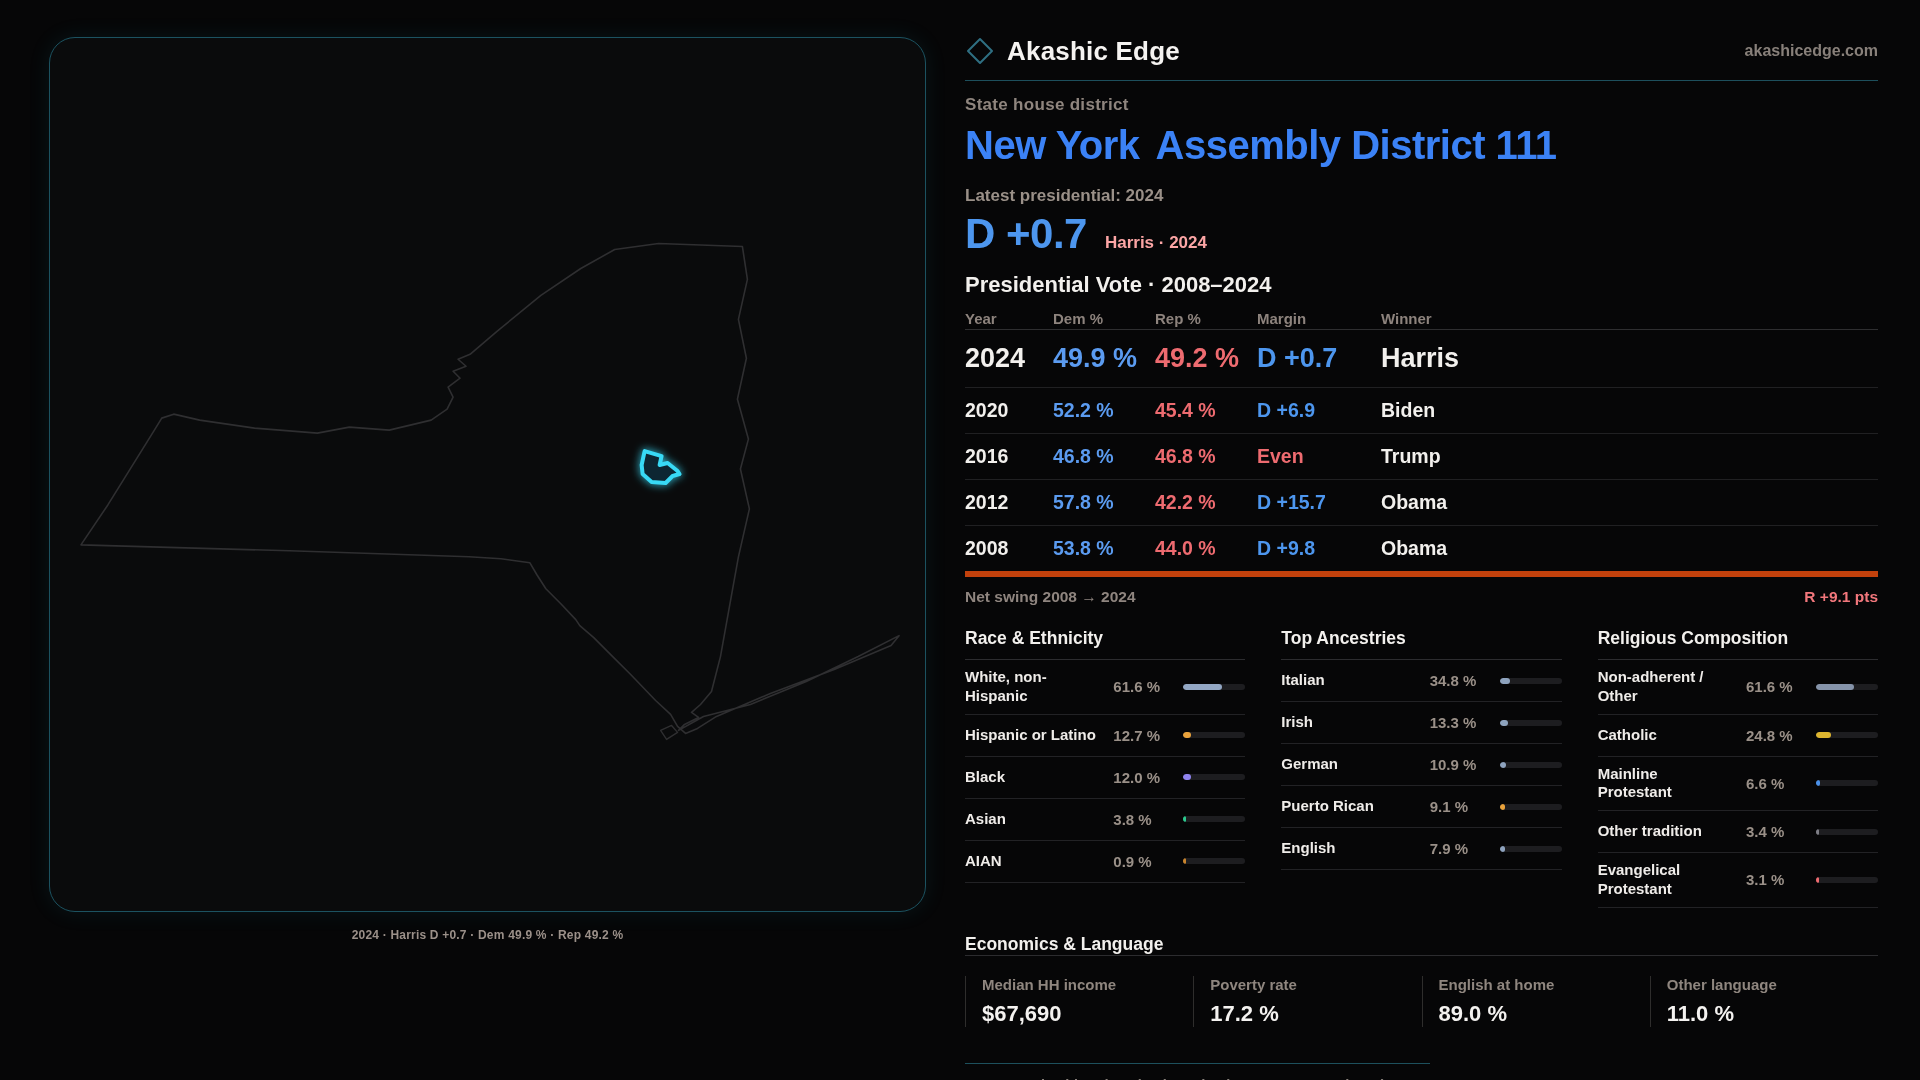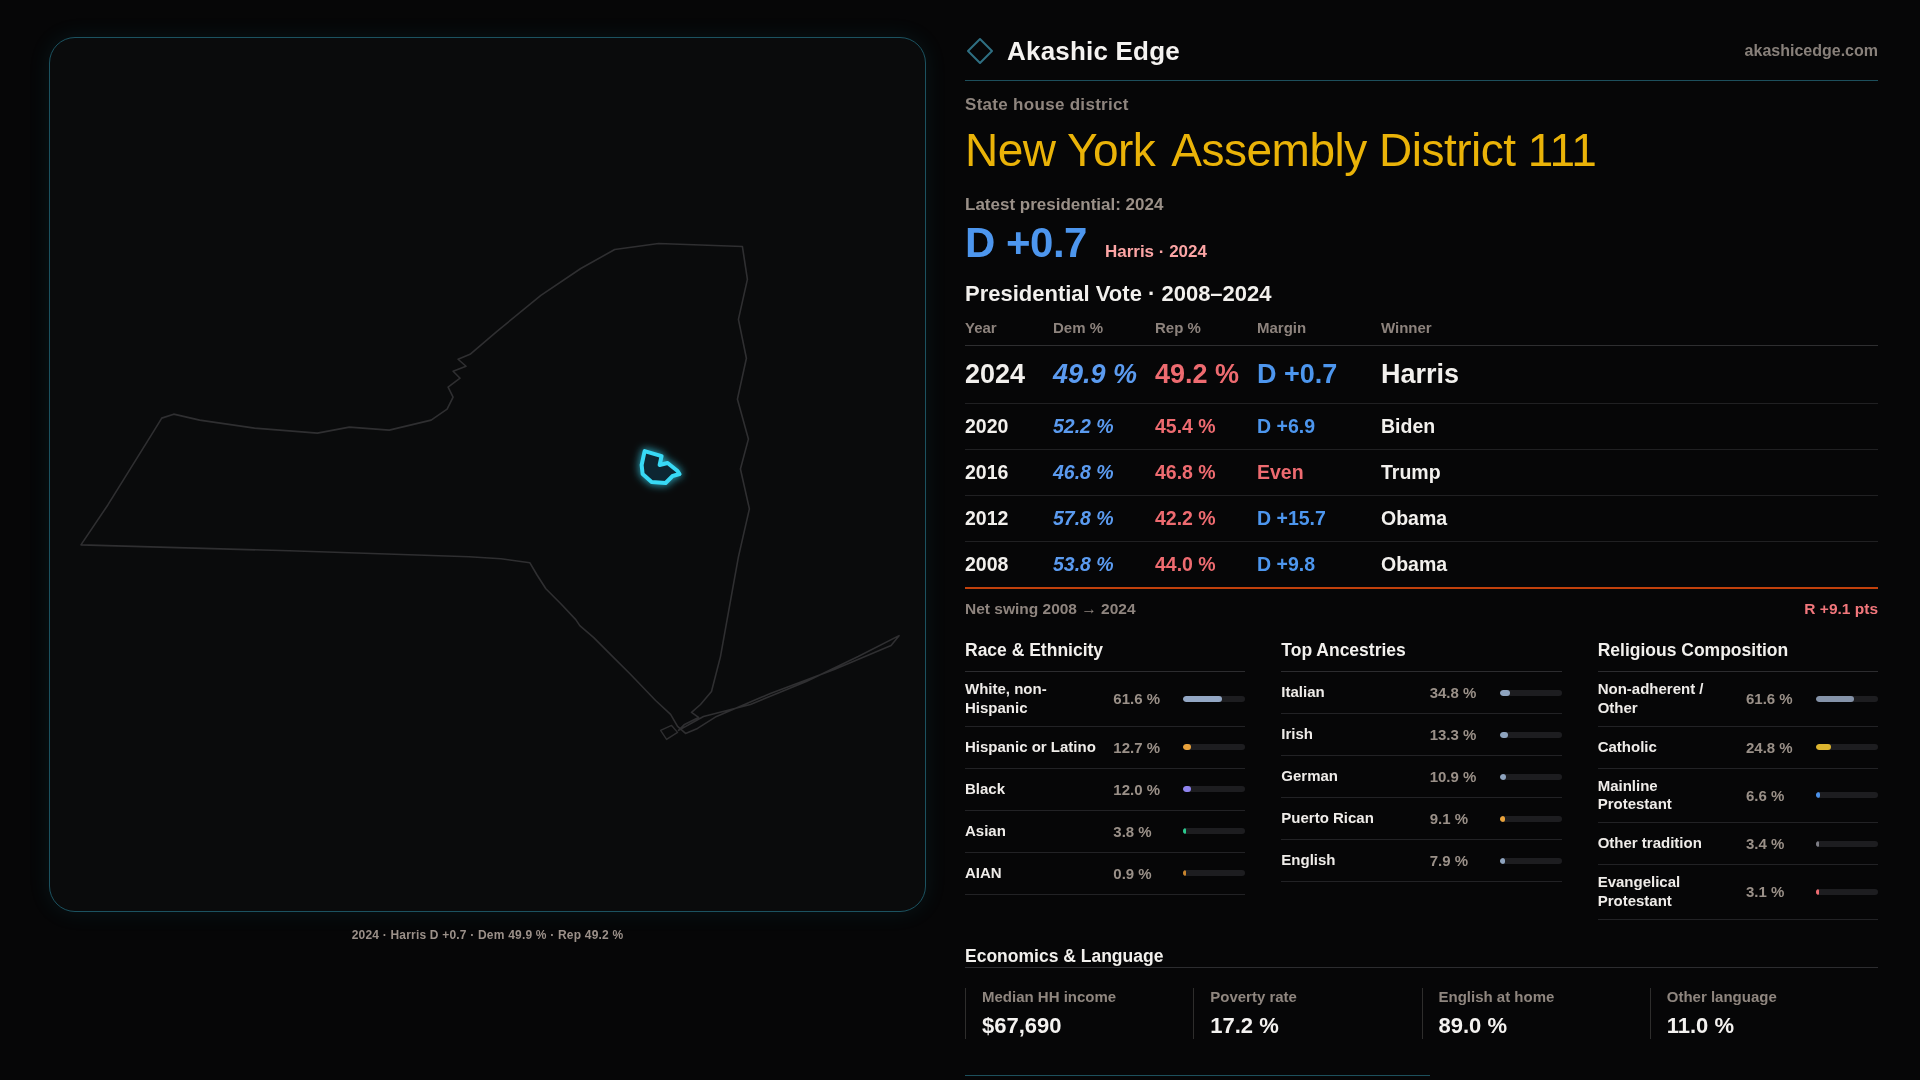--- a/index.html
+++ b/index.html
@@ -16,39 +16,39 @@
   
   .content { position:absolute; left:965px; top:30px; width:913px; }
 
   .brand-row { display:flex; align-items:center; justify-content:space-between; height:42px; }
   .brand-left { display:flex; align-items:center; gap:12px; }
   .brand-name { font-size:26px; font-weight:700; color:#f5f3f1; letter-spacing:.2px; }
   .brand-domain { font-size:16px; font-weight:600; color:#88807a; }
   .top-rule { height:1px; background:#1d4f5c; margin-top:8px; }
 
   .kicker { margin-top:14px; font-size:17px; font-weight:600; color:#8f857e; letter-spacing:.3px; }
-  .page-title { margin-top:8px; font-size:46px; font-weight:400; color:#eab308;
+  .page-title { margin-top:8px; font-size:40px; font-weight:700; color:#3b82f6;
     letter-spacing:-.5px; display:flex; gap:16px; white-space:nowrap; }
 
   .latest-label { margin-top:18px; font-size:17px; font-weight:600; color:#9a9088; }
   .margin-row { margin-top:4px; display:flex; align-items:baseline; gap:18px; }
   .margin-big { font-size:42px; font-weight:700; color:#4d96ee; letter-spacing:-.5px; }
   .margin-note { font-size:17px; font-weight:700; color:#fca5a5; }
 
   .table-title { margin-top:14px; font-size:22px; font-weight:700; color:#f2f0ed; }
 
   .trow, .thead { display:grid; grid-template-columns:88px 102px 102px 124px 1fr;
     align-items:center; }
-  .thead { margin-top:12px; padding-bottom:9px; border-bottom:1px solid #2e2e30;
+  .thead { margin-top:12px; padding-bottom:2px; border-bottom:1px solid #2e2e30;
     color:#8d837d; font-size:15px; font-weight:600; }
   .trow { padding:11px 0; border-bottom:1px solid #202022; font-size:19.5px; }
   .trow.featured { padding:13px 0; font-size:27px; }
-  .trow:last-of-type { border-bottom:2px solid #c2410c; }
+  .trow:last-of-type { border-bottom:6px solid #c2410c; }
   .cell.year { color:#f2f0ed; font-weight:700; }
-  .cell.dem { color:#5b9bf0; font-weight:700;font-style:italic; }
+  .cell.dem { color:#5b9bf0; font-weight:700; }
   .cell.rep { color:#ee6b70; font-weight:700; }
   .cell.margin.m-dem { color:#4d96ee; font-weight:700; }
   .cell.margin.m-rep { color:#ee6b70; font-weight:700; }
   .cell.winner { color:#f2f0ed; font-weight:700; }
 
   .swing-row { display:flex; justify-content:space-between; align-items:center; margin-top:11px; }
   .swing-label { font-size:15.5px; font-weight:600; color:#8f857f; }
   .swing-value { font-size:15.5px; font-weight:700; color:#f2777c; }
 
   .demo-grid { margin-top:22px; display:grid; grid-template-columns:repeat(3,1fr); column-gap:36px; }

